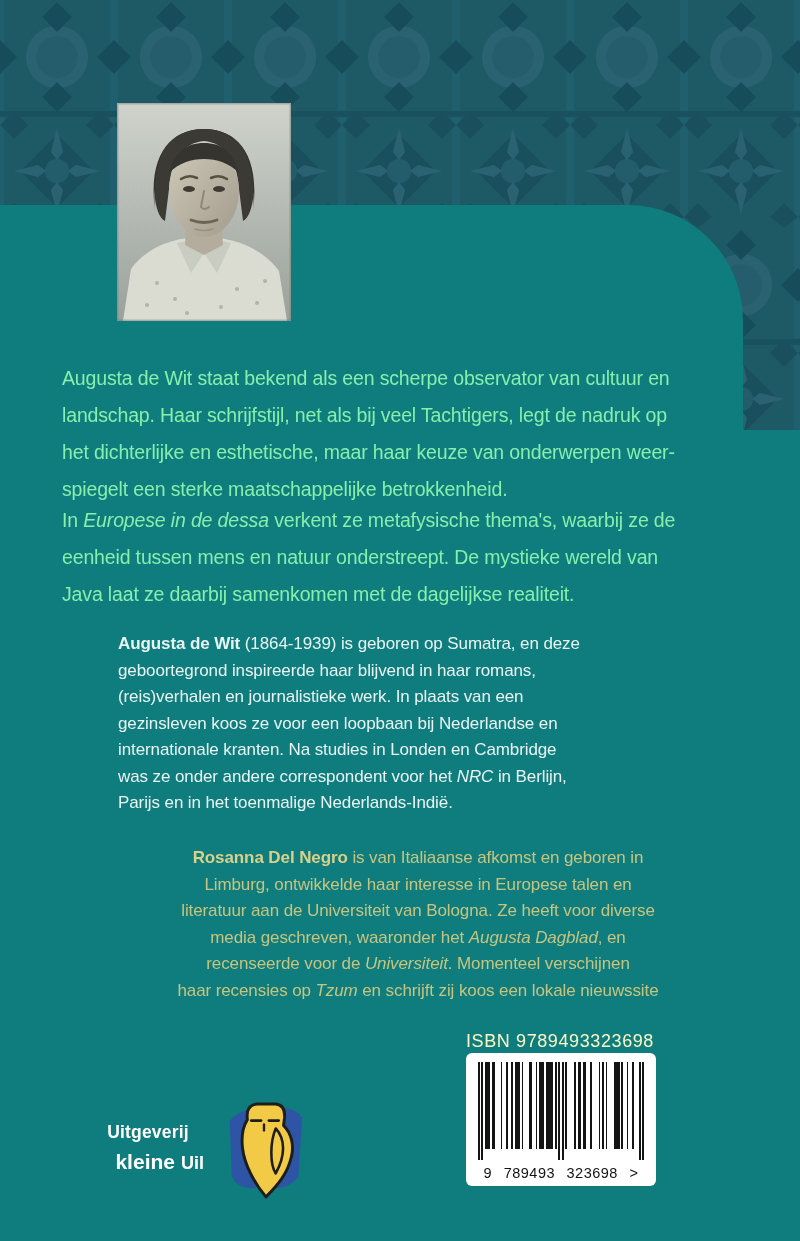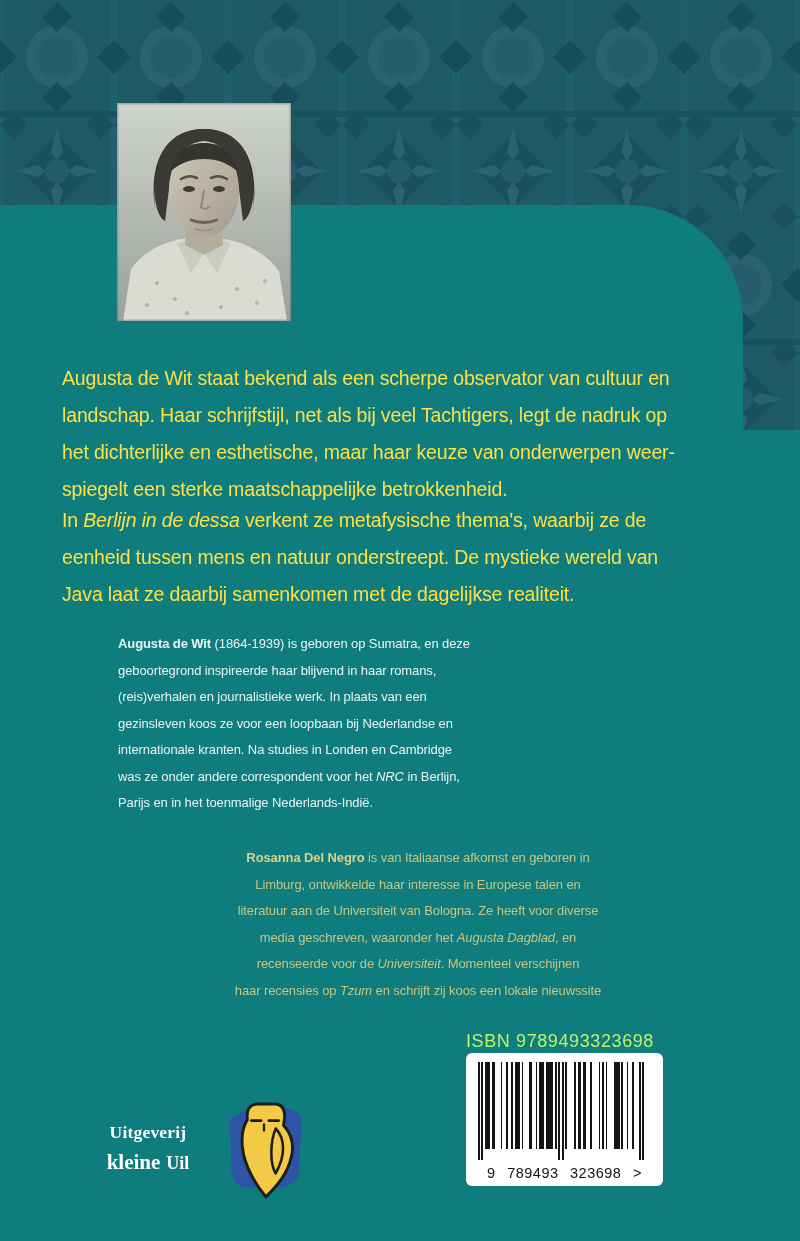--- a/index.html
+++ b/index.html
@@ -11,54 +11,54 @@
   .pattern-band{position:absolute;top:0;left:0;display:block;}
   .panel{
     position:absolute;left:0;top:205px;width:743px;height:1036px;
     background:#0f7c7e;border-top-right-radius:115px;
   }
   .photo{position:absolute;left:117px;top:103px;width:174px;height:218px;}
   .photo svg{display:block;}
   .para{
     position:absolute;left:62px;width:670px;margin:0;
     font-size:19.5px;line-height:37px;letter-spacing:-0.15px;
-    color:#fde047;white-space:pre-line;
+    color:#86efac;white-space:pre-line;
   }
   .para-1{top:360px;}
   .para-2{top:502px;}
   .bio{
     position:absolute;left:118px;width:600px;margin:0;
-    font-size:13px;line-height:26.5px;letter-spacing:-0.1px;
+    font-size:17px;line-height:26.5px;letter-spacing:-0.1px;
     color:#e9f5f1;white-space:pre-line;
   }
   .bio-author{top:631px;}
   .bio-translator{top:845px;color:#c6c57f;text-align:center;}
   .b{font-weight:bold;}
   .i{font-style:italic;}
   .isbn-label{
     position:absolute;left:445px;top:1031px;width:230px;
-    text-align:center;font-size:18px;letter-spacing:0.6px;color:#bef264;
+    text-align:center;font-size:18px;letter-spacing:0.6px;color:#fef9c3;
   }
   .barcode-box{
     position:absolute;left:466px;top:1053px;width:190px;height:133px;
-    background:#ffffff;border-radius:6px;padding-left:7px;
+    background:#ffffff;border-radius:6px;
   }
   .barcode-box svg{position:absolute;left:12px;top:9px;}
   .barcode-digits{
     position:absolute;left:0;right:0;bottom:5px;text-align:center;
     font-size:14.5px;color:#141414;word-spacing:7px;letter-spacing:0.5px;
     background:transparent;
   }
   .publisher{
     position:absolute;left:92px;top:1092px;height:112px;
     display:flex;align-items:center;gap:16px;
   }
-  .pub-text{width:112px;text-align:center;color:#ffffff;font-weight:bold;line-height:1.05;font-family:Liberation Serif, serif;}
+  .pub-text{width:112px;text-align:center;color:#ffffff;font-weight:bold;line-height:1.05;}
   .pub-line1{font-size:17.5px;letter-spacing:0.2px;}
-  .pub-line2{display:flex;justify-content:center;align-items:baseline;gap:6px;margin-top:10px;}
+  .pub-line2{display:flex;justify-content:flex-end;align-items:baseline;gap:6px;margin-top:10px;}
   .pub-small{font-size:21px;}
   .pub-large{font-size:18px;}
 </style>
 </head>
 <body>
 
 <div class="cover">
 
   <svg class="pattern-band" width="800" height="430" aria-hidden="true">
     <defs>
@@ -139,21 +139,21 @@
       <path d="M78,126 Q87,129 96,126" stroke="#9a927f" stroke-width="1.5" fill="none" stroke-linecap="round"></path>
 
       <rect x="0" y="0" width="174" height="218" fill="none" stroke="#6f7a73" stroke-opacity="0.45" stroke-width="3"></rect>
     </svg>
   </div>
 
   <p class="para para-1"><span>Augusta de Wit staat bekend als een scherpe observator van cultuur en
 landschap. Haar schrijfstijl, net als bij veel Tachtigers, legt de nadruk op
 het dichterlijke en esthetische, maar haar keuze van onderwerpen weer-
 spiegelt een sterke maatschappelijke betrokkenheid.</span></p>
-  <p class="para para-2"><span>In </span><span class="i">Berlijn in de dessa</span><span> verkent ze metafysische thema's, waarbij ze de
+  <p class="para para-2"><span>In </span><span class="i">Europese in de dessa</span><span> verkent ze metafysische thema's, waarbij ze de
 eenheid tussen mens en natuur onderstreept. De mystieke wereld van
 Java laat ze daarbij samenkomen met de dagelijkse realiteit.</span></p>
   <p class="bio bio-author"><span class="b">Augusta de Wit</span><span> (1864-1939) is geboren op Sumatra, en deze
 geboortegrond inspireerde haar blijvend in haar romans,
 (reis)verhalen en journalistieke werk. In plaats van een
 gezinsleven koos ze voor een loopbaan bij Nederlandse en
 internationale kranten. Na studies in Londen en Cambridge
 was ze onder andere correspondent voor het </span><span class="i">NRC</span><span> in Berlijn,
 Parijs en in het toenmalige Nederlands-Indië.</span></p>
   <p class="bio bio-translator"><span class="b" style="color: rgb(217, 209, 137);">Rosanna Del Negro</span><span> is van Italiaanse afkomst en geboren in

